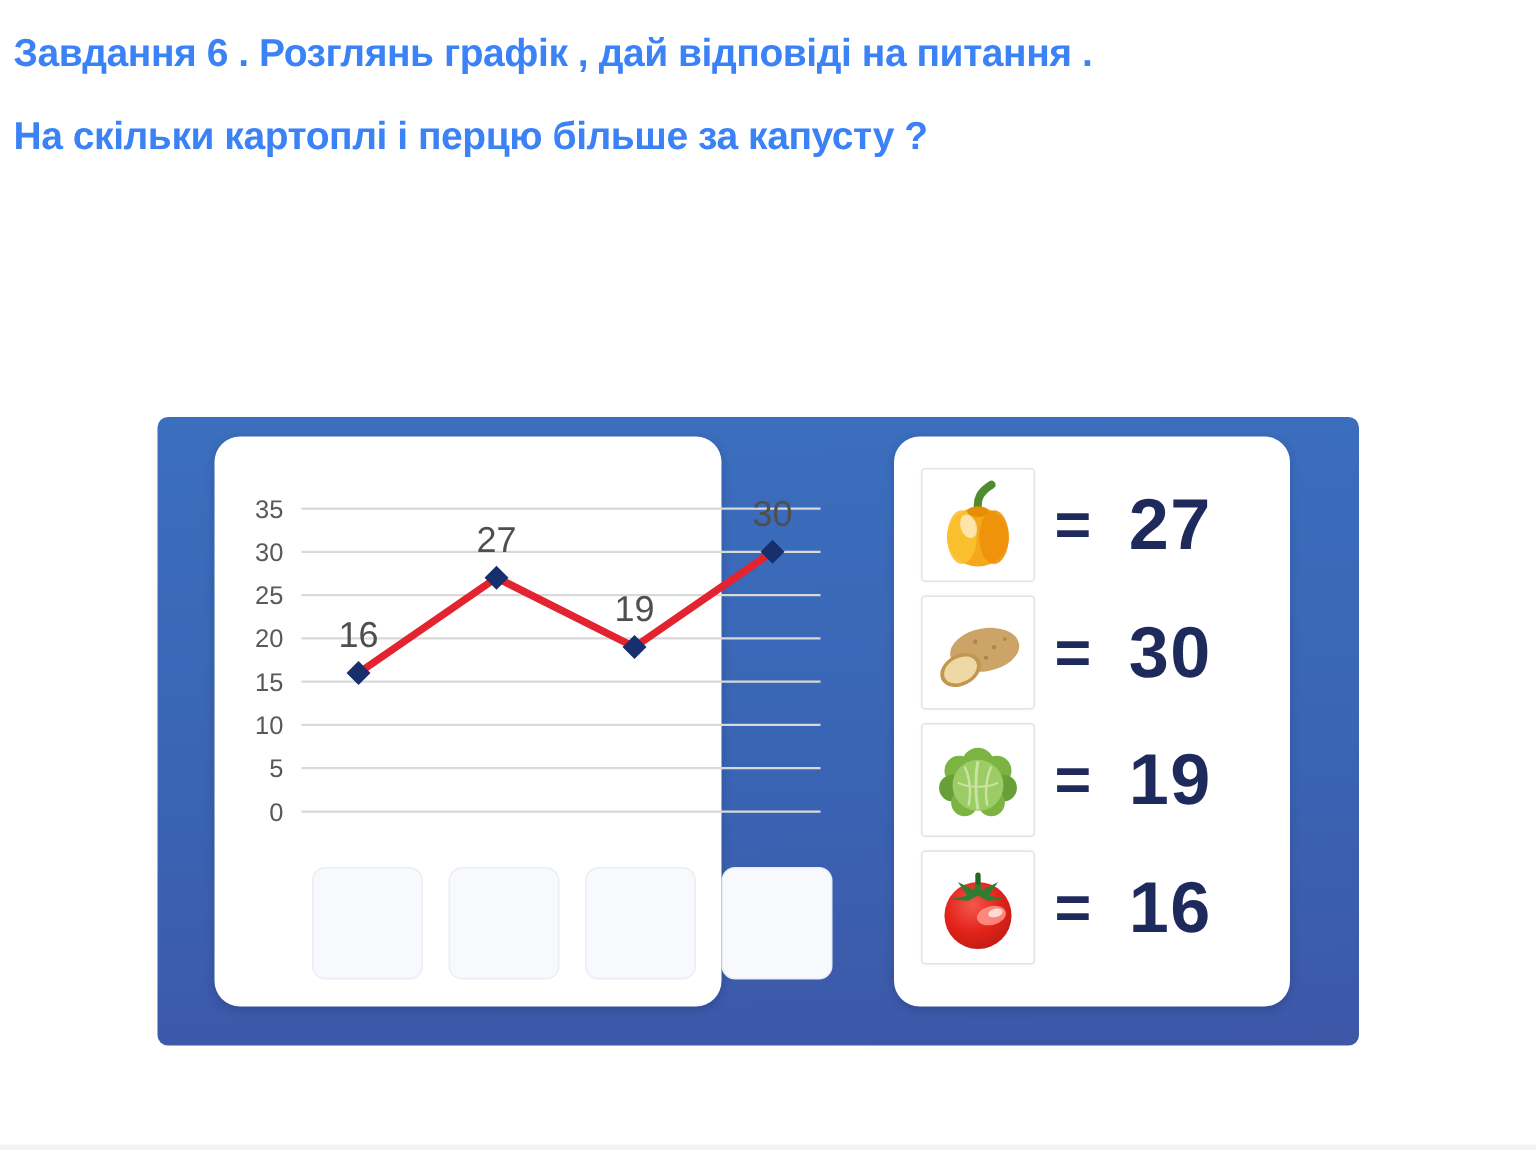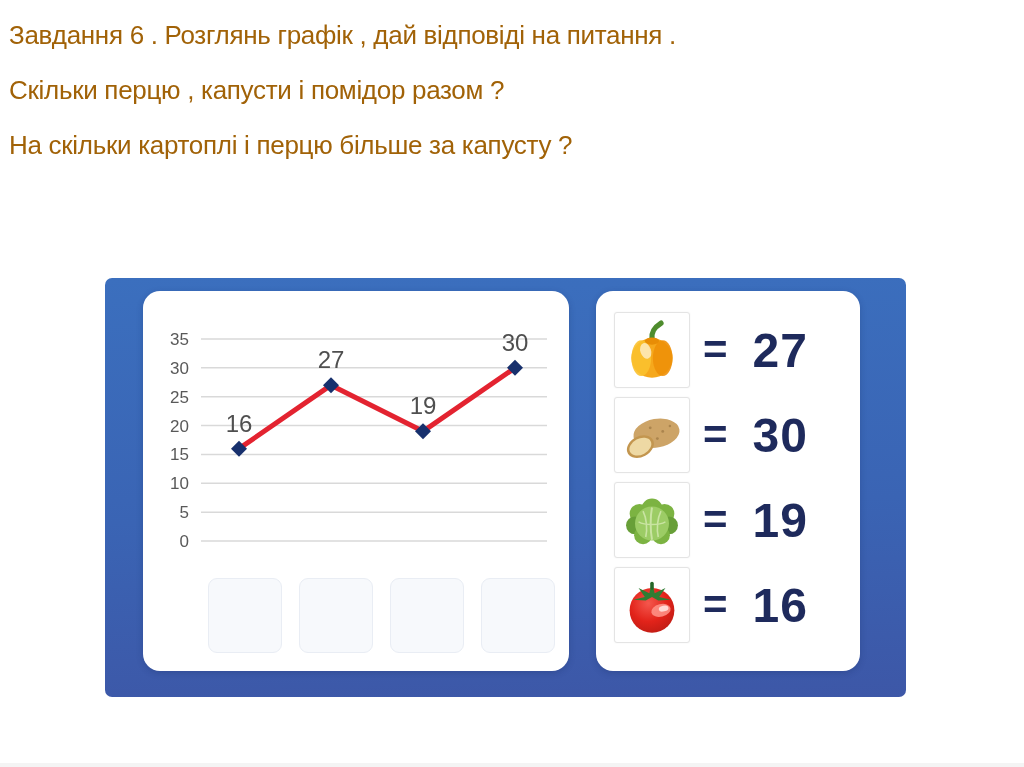--- a/index.html
+++ b/index.html
@@ -4,34 +4,34 @@
 <style>
   html,body{margin:0;padding:0;}
   .page{
     position:relative;width:1024px;height:767px;background:#ffffff;
     font-family:"Liberation Sans",sans-serif;overflow:hidden;
   }
   .page::after{content:"";position:absolute;left:0;bottom:0;width:1024px;height:4px;background:#f4f4f4;}
   
   .questions{position:absolute;left:9px;top:20px;width:1000px;}
   .q-line{
-    font-size:26px;font-weight:normal;color:#a16207;line-height:30px;
+    font-size:26px;font-weight:bold;color:#3b82f6;line-height:30px;
     margin:0 0 25px 0;letter-spacing:-0.3px;white-space:nowrap;
   }
   
   .board{
     position:absolute;left:105px;top:278px;width:801px;height:419px;
     border-radius:7px;
     background:linear-gradient(178deg,#3b6fbe 0%,#3a64b4 55%,#3d57a7 100%);
   }
   .card{
     position:absolute;top:13px;height:380px;background:#ffffff;border-radius:17px;
     box-shadow:0 2px 6px rgba(20,40,90,0.25);
   }
-  .chart-card{left:38px;width:426px;}
+  .chart-card{left:38px;width:338px;}
   .legend-card{left:491px;width:264px;}
   
   .chart-svg{position:absolute;left:0;top:0;}
   .gridline{stroke:#d9d9d9;stroke-width:1.5;}
   .tick-label{fill:#595959;font-size:17px;font-family:"Liberation Sans",sans-serif;text-anchor:end;}
   .data-line{fill:none;stroke-width:5;stroke-linecap:round;stroke-linejoin:round;}
   .data-label{fill:#4f4f4f;font-size:24px;font-family:"Liberation Sans",sans-serif;text-anchor:middle;}
   .slots{position:absolute;left:65px;top:287px;display:flex;gap:17px;}
   .slot{
     width:74px;height:75px;border-radius:9px;background:#f7f9fc;
@@ -48,21 +48,20 @@
   .eq{margin-left:13px;font-size:42px;font-weight:bold;color:#1e2a5c;}
   .num{margin-left:25px;font-size:48px;font-weight:bold;color:#1e2a5c;letter-spacing:1px;}
 </style>
 </head>
 <body>
 
 <div class="page">
 
   <div class="questions">
     <div class="q-line">Завдання 6 . Розглянь графік , дай відповіді на питання .</div>
-    <div class="q-line">Скільки перцю , капусти і помідор разом ?</div>
     <div class="q-line">На скільки картоплі і перцю більше за капусту ?</div>
   </div>
 
   <div class="board">
 
     <div class="card chart-card">
       <svg class="chart-svg" width="426" height="280">
           <line x1="58" x2="404" y1="48" y2="48" class="gridline"></line>
           <text x="46" y="54" class="tick-label">35</text>
           <line x1="58" x2="404" y1="76.85714285714286" y2="76.85714285714286" class="gridline"></line>

